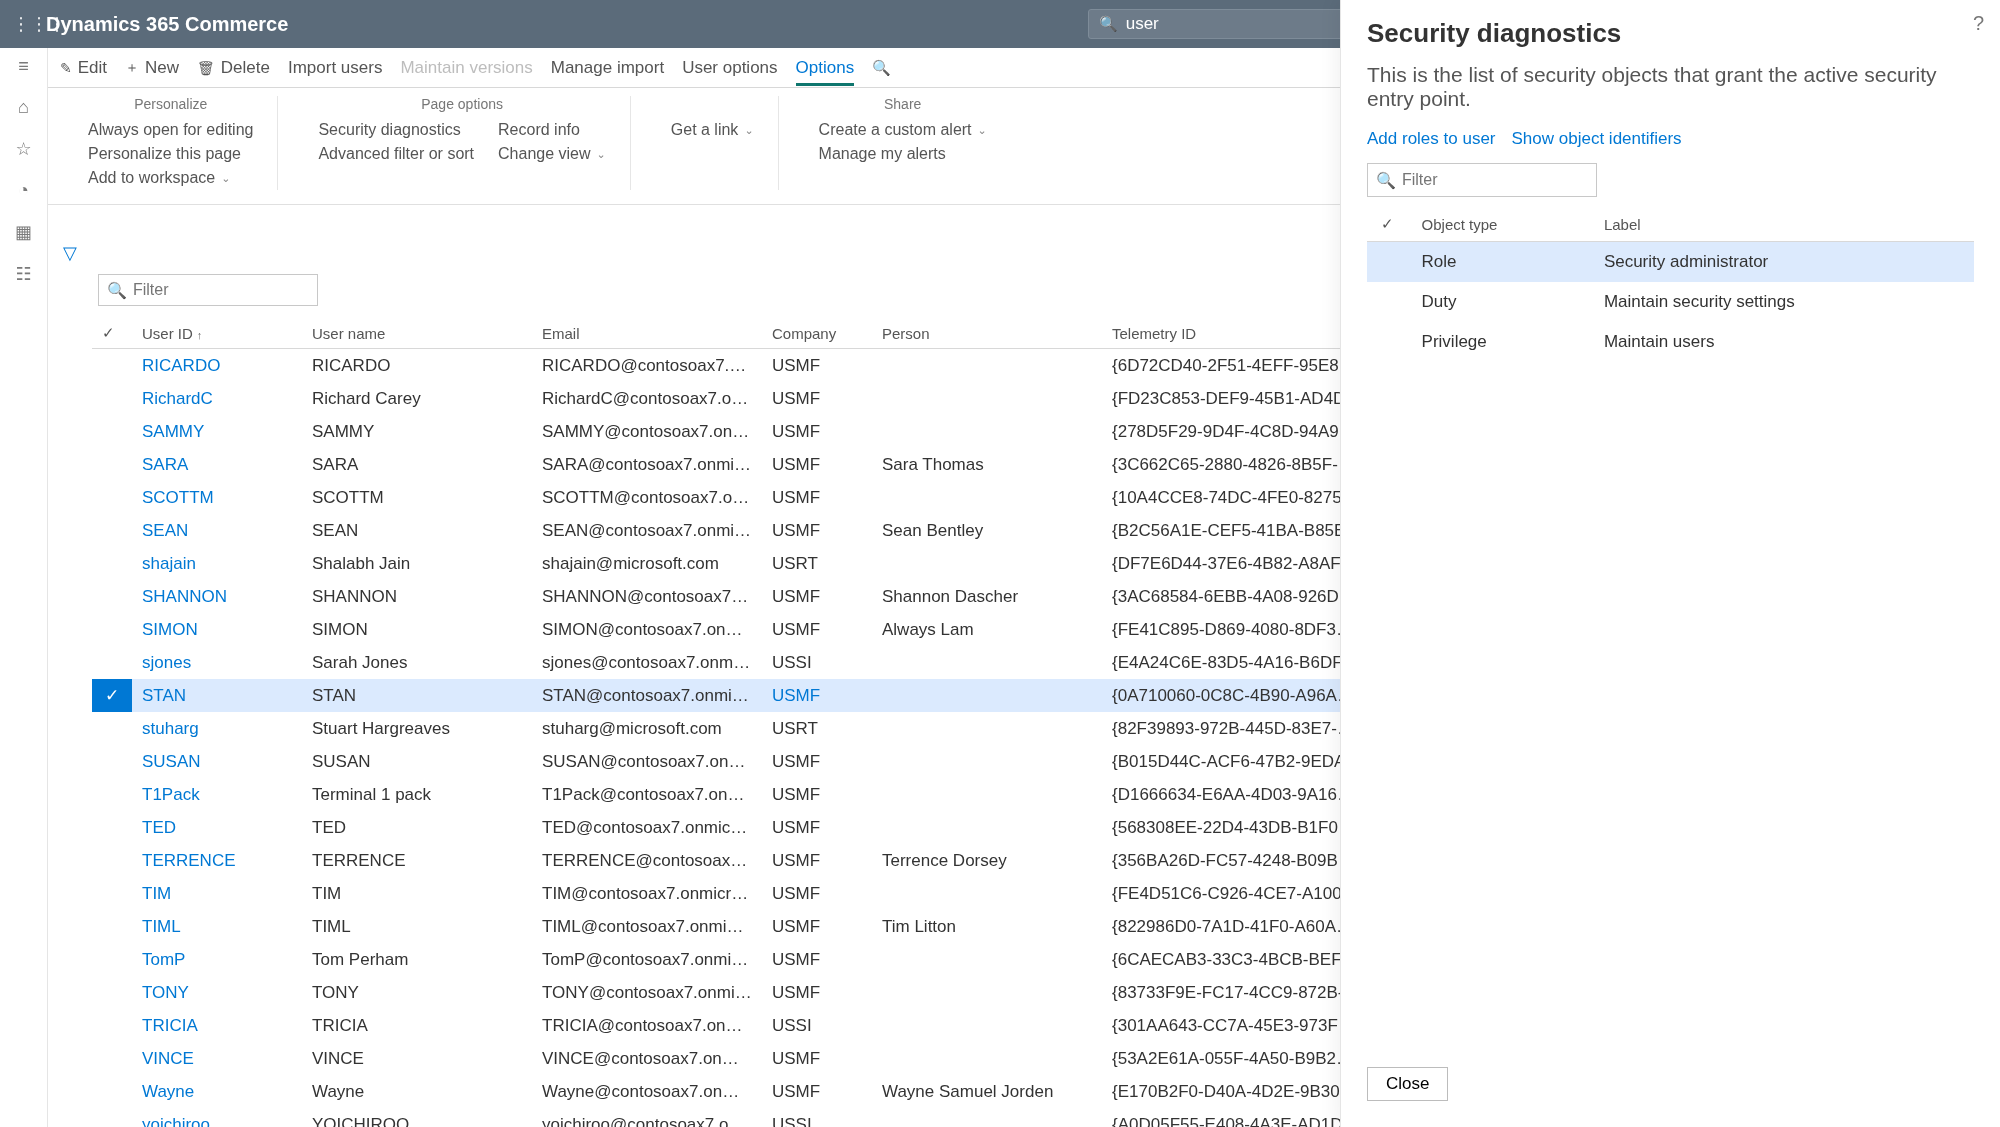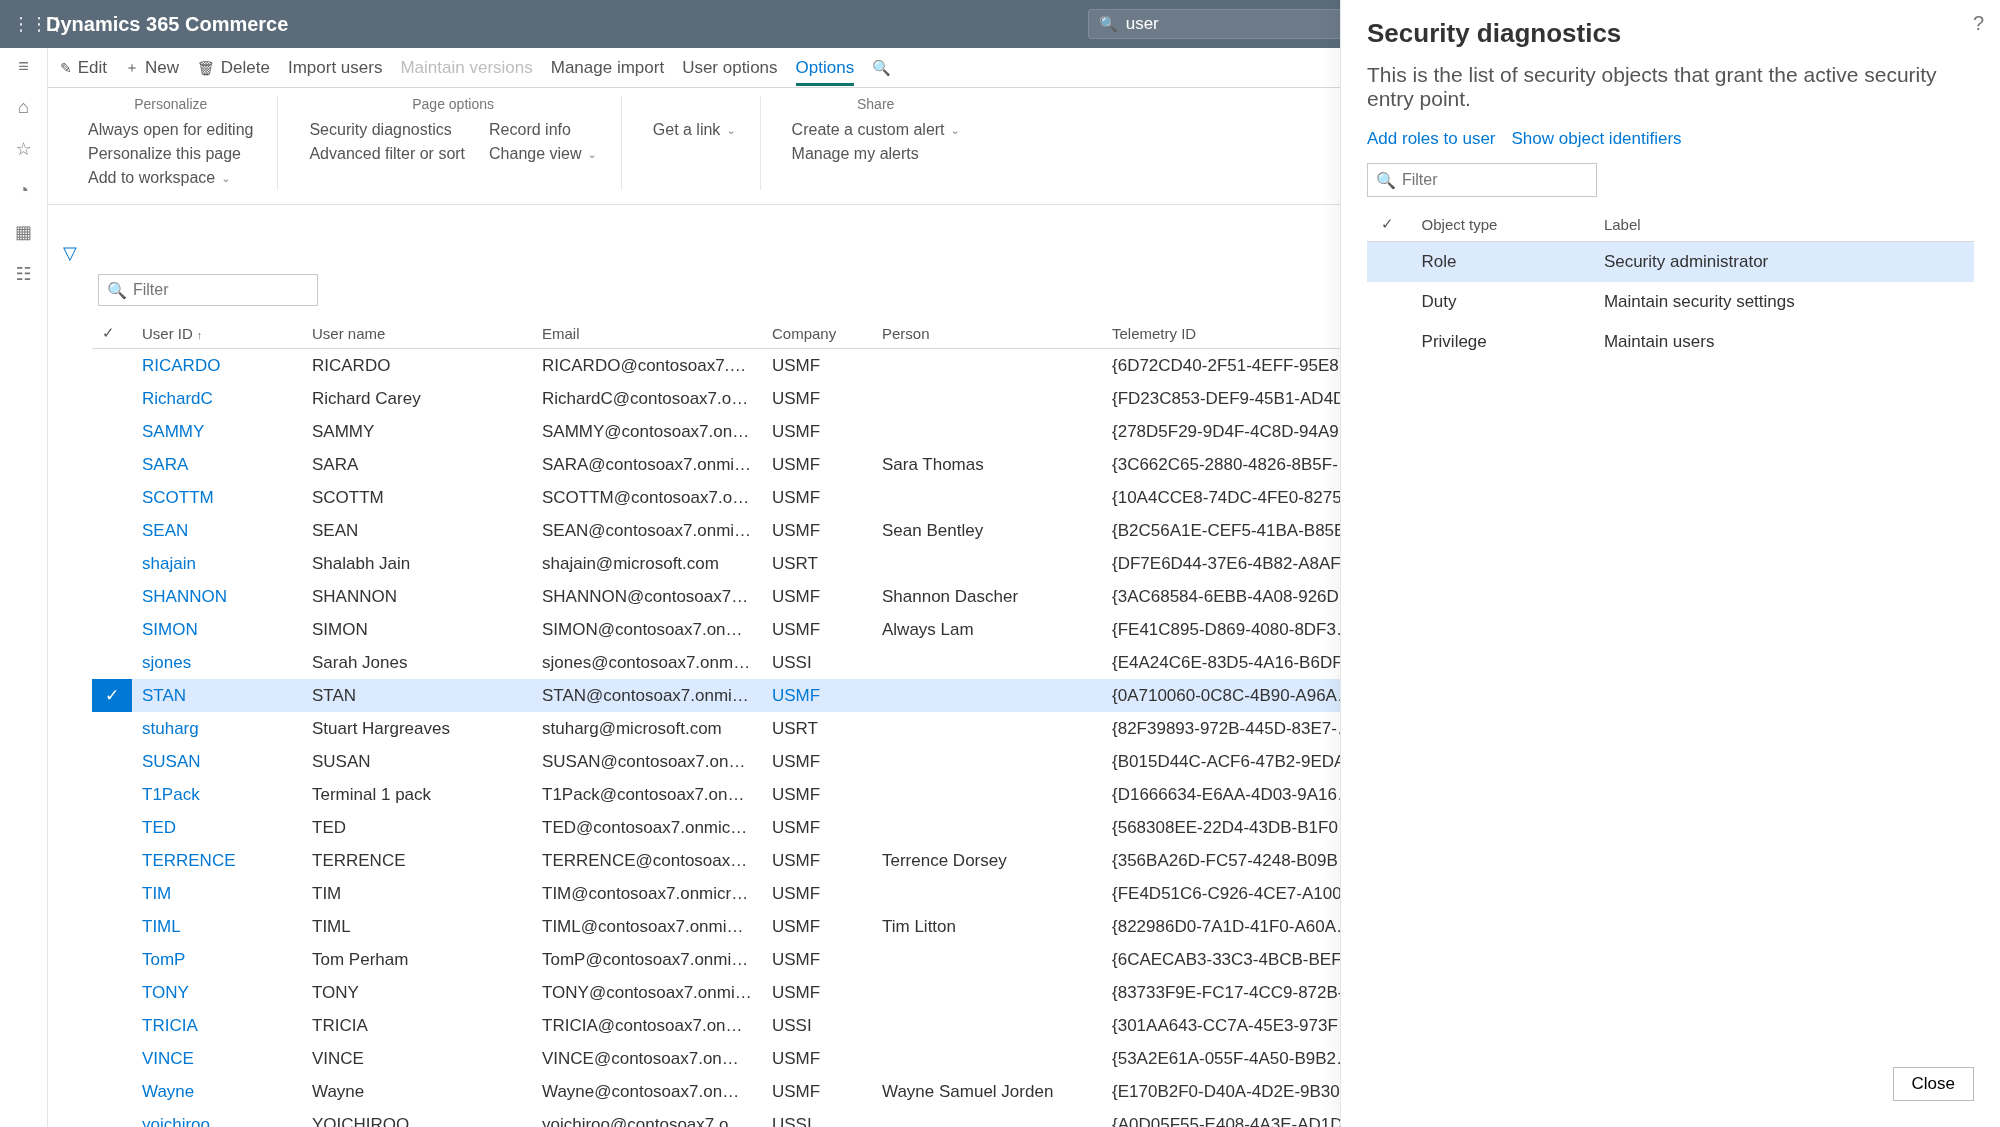--- a/index.html
+++ b/index.html
@@ -51,21 +51,21 @@
   .actionbar .item .ic { font-size:14px; }
   .actionbar .item.active { color:#0078d4; border-bottom: 3px solid #0f766e; padding-bottom:5px; margin-bottom:-8px;}
   .actionbar .sicon { color:#666; font-size:15px; }
 
   
   .ribbon {
     margin-left: 48px;
     border-bottom: 1px solid #e0e0e0;
     padding: 8px 16px 14px 16px;
     display: flex;
-    gap: 7px;
+    gap: 16px;
     font-size: 16px;
   }
   .ribbon .group { padding: 0 24px; border-right: 1px solid #e6e6e6; }
   .ribbon .group:last-child { border-right: none; }
   .ribbon .group .gtitle { font-size: 14px; color:#777; text-align:center; margin-bottom:6px; }
   .ribbon .group .cols { display:flex; gap:24px; }
   .ribbon .group .col .link { color:#555; padding:3px 0; cursor:pointer; display:flex; align-items:center; gap:6px;}
   .ribbon .chev { font-size:11px; color:#888; }
 
   
@@ -152,21 +152,21 @@
   }
   table.secgrid th {
     text-align:left; font-weight:400; color:#555;
     border-bottom:1px solid #d8d8d8; padding: 8px 14px;
     font-size:15px;
   }
   table.secgrid th.ck2 { width: 36px; }
   table.secgrid td { padding: 10px 14px; }
   table.secgrid tr.selrow { background:#dceafd;margin-top:29px; }
   .sidepanel .footer {
-    margin-top:auto; display:flex; justify-content:flex-end;
+    margin-top:auto; display:flex; 
     padding: 12px 0 8px 0;
   }
   .sidepanel .footer button {
     border:1px solid #bcbcbc; background:#fff; padding: 6px 18px;
     font-size: 17px; cursor:pointer;
   }
   .sortarrow { font-size:11px; color:#666; margin-left:4px;}
 </style>
 </head>
 <body>

